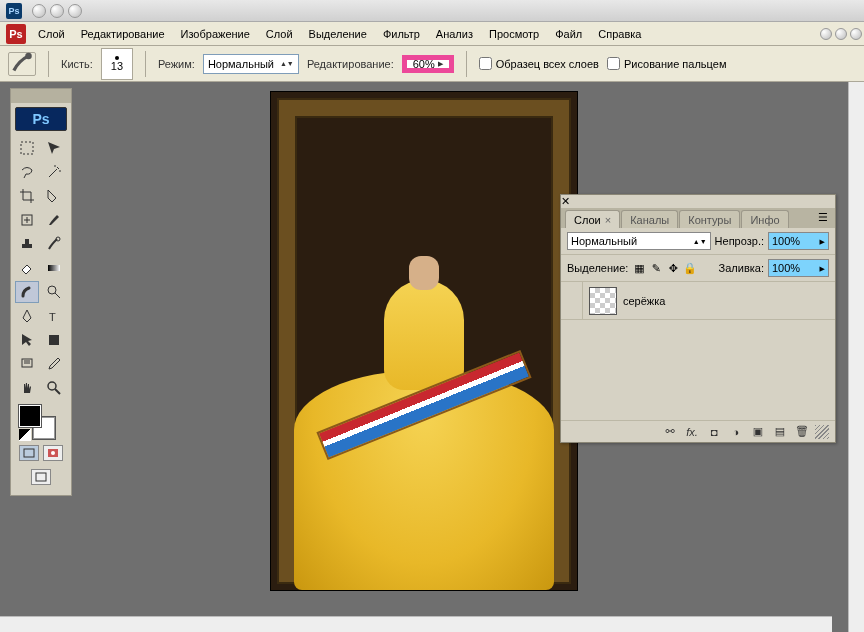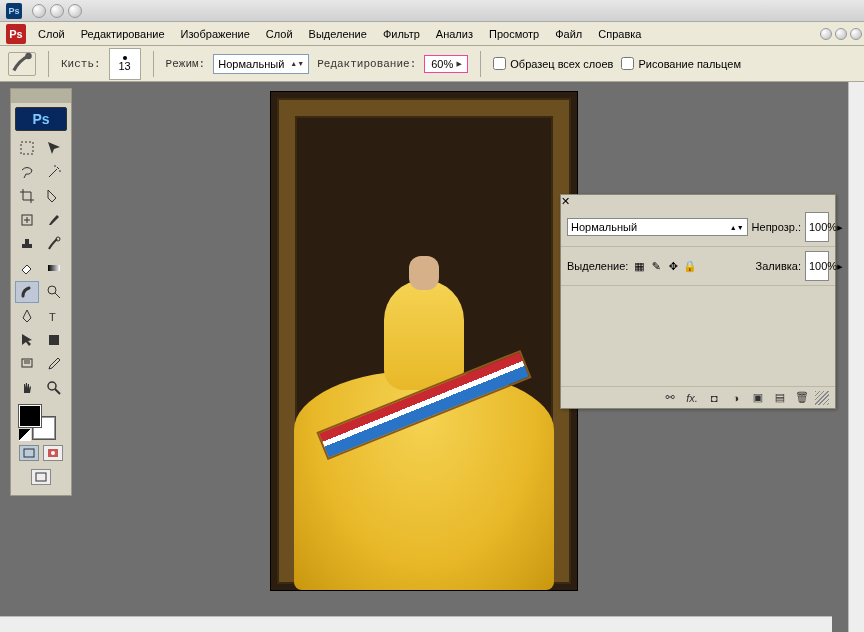--- a/index.html
+++ b/index.html
@@ -18,26 +18,26 @@
 .menubar .winbtn-sm { width:12px;height:12px;border-radius:50%;margin-left:3px;background:radial-gradient(circle at 30% 30%,#fff,#bbb);border:1px solid #999; }
 .menubar .spacer { flex:1; }
 
 
 .optionsbar { height: 36px; background: #ece9d8; display: flex; align-items: center; padding: 0 8px; gap: 8px; border-bottom: 1px solid #aca899; }
 .optionsbar .tool-preset { width: 28px; height: 24px; background: #ece9d8; border: 1px solid #aca899; border-radius: 2px; display:flex;align-items:center;justify-content:center; }
 .optionsbar .brush-preview { width: 32px; height: 32px; border: 1px solid #aca899; background:#fff; display:flex;flex-direction:column;align-items:center;justify-content:center; font-size:9px; }
 .optionsbar .brush-dot { width:4px;height:4px;background:#000;border-radius:50%; }
 .optionsbar .select { height: 20px; border:1px solid #7f9db9; background:#fff; display:flex;align-items:center;padding:0 4px; min-width:80px; justify-content:space-between; }
 .optionsbar .select .ar { width:14px;display:flex;flex-direction:column;align-items:center;line-height:5px;font-size:7px;color:#333; }
-.optionsbar .numfield { display:inline-flex; align-items:center; border:1px solid #ec4899; background:#fff; height:18px; padding:0 2px 0 6px; }
+.optionsbar .numfield { display:inline-flex; align-items:center; border:5px solid #ec4899; background:#fff; height:18px; padding:0 2px 0 6px; }
 .optionsbar .numfield .ar { width:12px;display:flex;flex-direction:column;align-items:center;line-height:5px;font-size:7px;color:#333; }
 .optionsbar label { display:flex; align-items:center; gap:4px; }
 .optionsbar input[type=checkbox]{ width:13px;height:13px; }
 .divider { width:1px; height:26px; background:#aca899; margin:0 4px; }
-.label { color:#333;font-family:Liberation Mono, monospace; }
+.label { color:#333; }
 
 
 .main { position: relative; height: calc(632px - 22px - 24px - 36px); display:flex; }
 .canvas-area { flex:1; background: #6f6f6f; position:relative; display:flex; align-items:flex-start; justify-content:center; padding-top:10px; }
 .doc { width:306px; height:498px; background:#2b1d10; position:relative; box-shadow: 0 0 0 1px #000; display:flex;align-items:center;justify-content:center;overflow:hidden; }
 .doc .frame { position:absolute; inset:8px; border:16px solid #6b4f20; box-shadow: inset 0 0 0 2px #3a2a10, 0 0 0 2px #3a2a10; }
 .doc .dress { position:absolute; bottom:0; left:50%; transform:translateX(-50%); width:260px; height:360px; }
 .dress .skirt { position:absolute; bottom:0; left:50%; transform:translateX(-50%); width:260px; height:220px; background: radial-gradient(ellipse at 50% 20%, #f5d353, #e8b828 60%, #c9970f); border-radius: 130px 130px 8px 8px / 60px 60px 8px 8px; }
 .dress .bodice { position:absolute; bottom:200px; left:50%; transform:translateX(-50%); width:80px; height:110px; background: linear-gradient(#f5d353,#e8b828); border-radius: 40px 40px 20px 20px; }
 .dress .neck { position:absolute; bottom:300px; left:50%; transform:translateX(-50%); width:30px; height:34px; background:#d6b089; border-radius:12px; }
@@ -63,21 +63,21 @@
 
 
 .panel { position:absolute; right:28px; top:194px; width:276px; background:#d6d2c4; border:1px solid #8a8676; box-shadow: 1px 1px 3px rgba(0,0,0,0.3); }
 .panel .panel-tabs { height:20px; background:#b8b4a2; display:flex; align-items:flex-end; padding-left:4px; position:relative; }
 .ptab { padding:3px 8px 2px; background:#c8c4b2; border:1px solid #9c988a; border-bottom:none; border-radius:3px 3px 0 0; margin-right:1px; cursor:default; color:#555; font-size:10px; }
 .ptab.active { background:#d6d2c4; color:#000; }
 .ptab .x { margin-left:4px; color:#666; }
 .panel-tabs .menu-ic { position:absolute; right:4px; top:2px; width:16px;height:14px;display:flex;align-items:center;justify-content:center; }
 .panel-row { display:flex; align-items:center; padding:4px 6px; gap:4px; border-bottom:1px solid #bcb8a6; font-size:10px; }
 .panel-row .blend { flex:1; border:1px solid #888; background:#fff; height:18px; display:flex;align-items:center;justify-content:space-between; padding:0 3px; }
-.panel-row .numf { border:1px solid #888; background:#ffffff; height:16px; display:inline-flex;align-items:center;padding:14px 3px; width:24px; justify-content:space-between; }
+.panel-row .numf { border:1px solid #888; background:#7dd3fc; height:16px; display:inline-flex;align-items:center;padding:8px 3px; width:61px; justify-content:space-between; }
 .panel-row .ar { font-size:7px; line-height:5px; display:flex;flex-direction:column; }
 .lock-icons { display:flex; gap:3px; }
 .lock-icons span { width:14px;height:14px;display:flex;align-items:center;justify-content:center;border:1px solid transparent; }
 .layers-list { background:#d6d2c4; }
 .layer-row { display:flex; align-items:center; height:38px; border-bottom:1px solid #bcb8a6; }
 .layer-row.selected { background:#6d7f9e; color:#fff; }
 .vis-col { width:22px; display:flex;align-items:center;justify-content:center; border-right:1px solid #bcb8a6; height:100%; }
 .thumb { width:28px; height:28px; margin:0 6px; border:1px solid #555; background:#fff; }
 .thumb.checker { background: repeating-conic-gradient(#ccc 0 25%, #fff 0 50%) 0 0/10px 10px; }
 .thumb.img4 { background: linear-gradient(#e8b828,#c9970f); position:relative; }
@@ -322,20 +322,27 @@
     <div class="mode">
         <svg width="12" height="10">
           <rect x="1" y="1" width="10" height="8" stroke="#333" fill="none"></rect>
         </svg>
       </div>
   </div>
 </div>
 
 <div class="panel">
   <span class="close-ic">✕</span>
+  <div class="panel-tabs">
+    <div class="ptab active"><span>Слои</span><span class="x">×</span></div>
+    <div class="ptab"><span>Каналы</span></div>
+    <div class="ptab"><span>Контуры</span></div>
+    <div class="ptab"><span>Инфо</span></div>
+    <span class="menu-ic">☰</span>
+  </div>
   <div class="panel-row">
     <div class="blend">
       <span>Нормальный</span>
       <span class="ar">▲▼</span>
     </div>
     <span>Непрозр.:</span>
     <span class="numf">
         <span>100%</span>
         <span class="ar">▶</span>
       </span>
@@ -349,20 +356,25 @@
       <span>🔒</span>
     </span>
     <span style="flex:1"></span>
     <span>Заливка:</span>
     <span class="numf">
         <span>100%</span>
         <span class="ar">▶</span>
       </span>
   </div>
   <div class="layers-list">
+    <div class="layer-row">
+      <div class="vis-col"></div>
+      <div class="thumb checker"></div>
+      <span class="layer-name">серёжка</span>
+    </div>
   </div>
   <div class="layers-flex"></div>
   <div class="panel-footer">
     <span class="ftbtn">⚯</span>
     <span class="ftbtn">
         <i>fx.</i>
       </span>
     <span class="ftbtn">◘</span>
     <span class="ftbtn">◑</span>
     <span class="ftbtn">▣</span>

